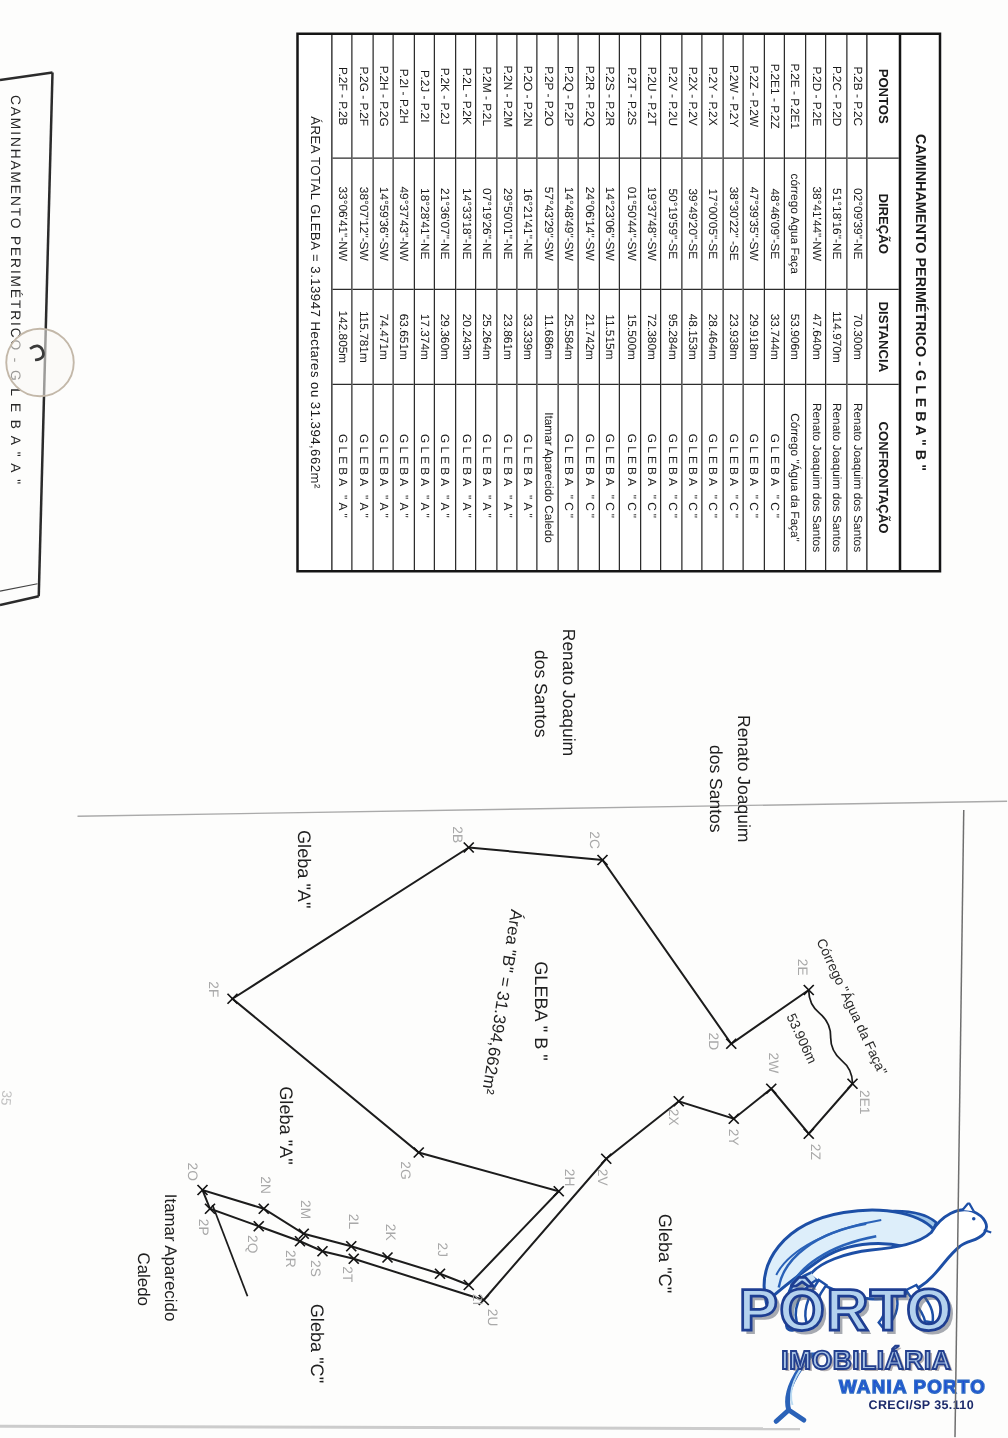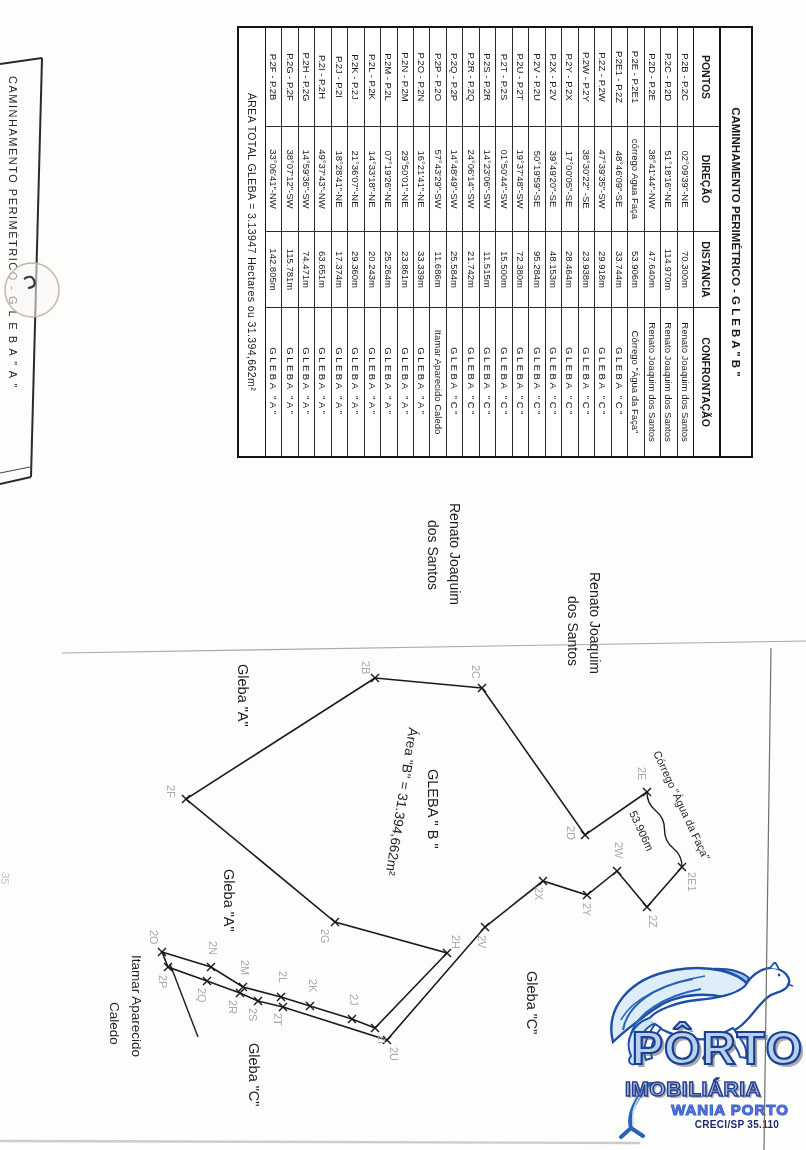--- a/index.html
+++ b/index.html
@@ -33,35 +33,35 @@
   .cell:last-child{border-right:none;}
   .cell.sp{letter-spacing:2.5px;font-size:9.5px;}
   .t-foot{
     flex:0 0 26px;display:flex;align-items:center;justify-content:center;
     font-size:10.5px;letter-spacing:.4px;white-space:nowrap;
   }
   
   .logo{position:absolute;left:591px;top:960px;width:212px;height:190px;}
   .logo .horse{position:absolute;left:6px;top:2px;}
   .logo .name{
-    position:absolute;left:0;top:60px;width:212px;text-align:right;
+    position:absolute;left:0;top:60px;width:212px;text-align:left;
     font-size:47px;font-weight:800;letter-spacing:1px;
     color:#b4d2ee;-webkit-text-stroke:2.2px #1e3e92;
     text-shadow:3px 3px 0 rgba(96,102,114,.55);
   }
   .logo .line2{
     position:absolute;left:34px;top:117px;width:178px;
     font-size:21px;font-weight:800;letter-spacing:.5px;
     color:#a9c3e4;-webkit-text-stroke:1.5px #233f8e;
     text-shadow:2px 2px 0 rgba(110,100,104,.5);
   }
   .logo .line3{
     position:absolute;left:72px;top:141px;width:134px;text-align:center;
     font-size:15px;font-weight:800;letter-spacing:1px;
-    color:#8b5cf6;-webkit-text-stroke:1.1px #2e6cc4;
+    color:#1d4ed8;-webkit-text-stroke:1.1px #2e6cc4;
   }
   .logo .line4{
     position:absolute;left:86px;top:159px;width:120px;text-align:center;
     font-size:10px;font-weight:700;color:#1c2a6b;letter-spacing:.3px;
   }
   
   #overlay{position:absolute;left:0;top:0;pointer-events:none;}
 </style>
 </head>
 <body>

